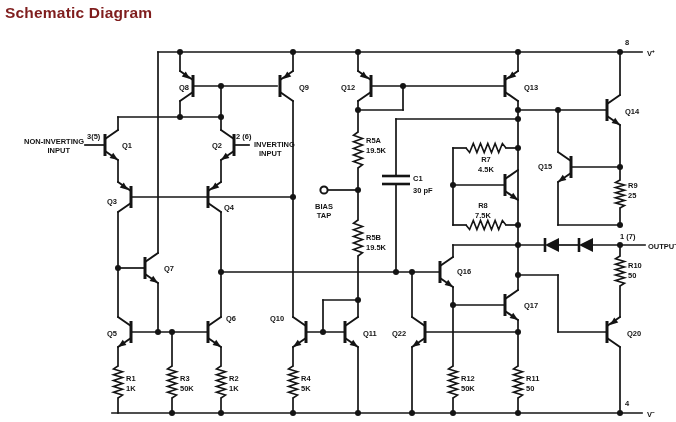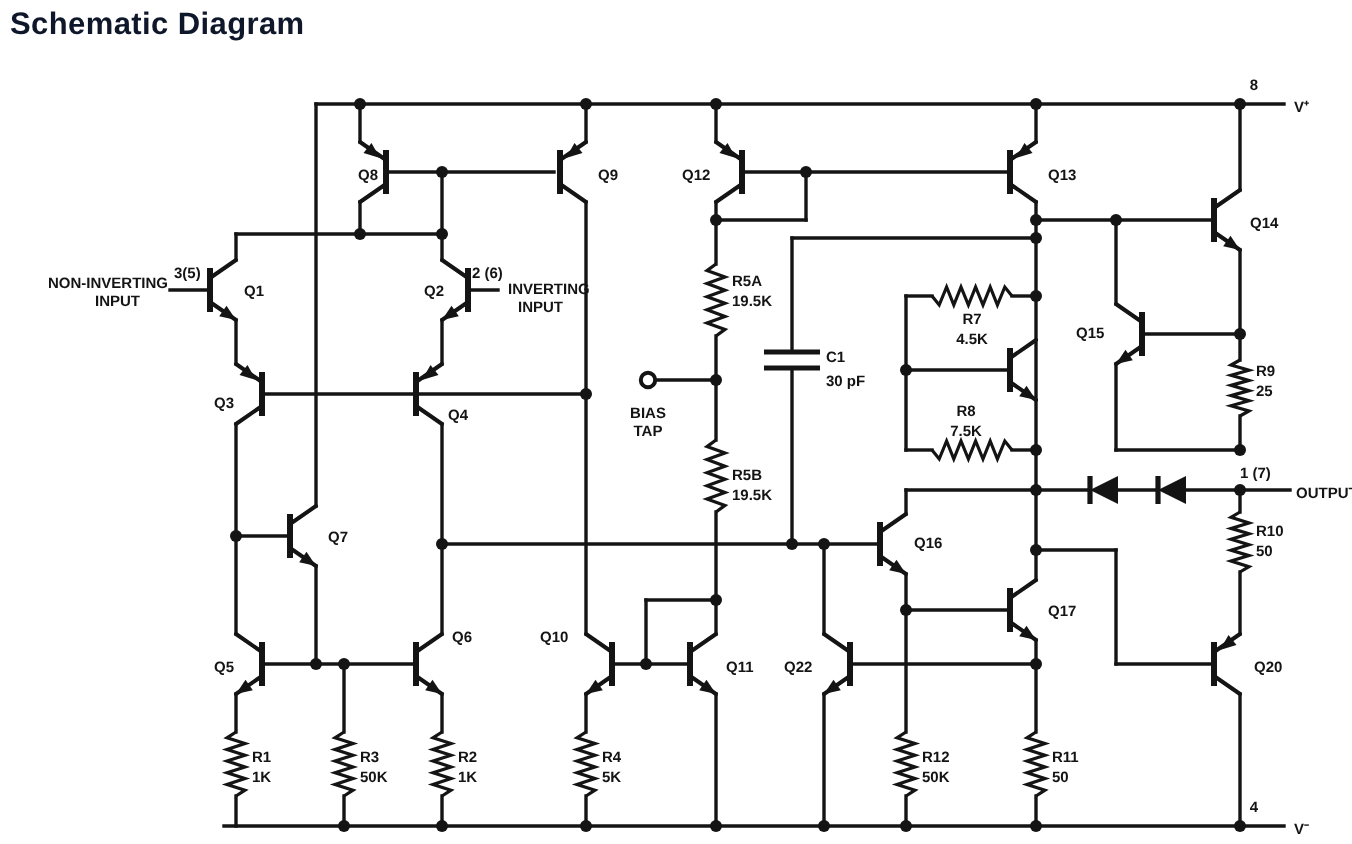--- a/index.html
+++ b/index.html
@@ -1,19 +1,19 @@
 <!DOCTYPE html>
 <html><head>
 <meta charset="utf-8">
 <style>
   html,body{margin:0;padding:0;background:#ffffff;width:676px;height:422px;overflow:hidden;}
   #page-title{
     position:absolute;left:5px;top:4px;
     font-family:"Liberation Sans",sans-serif;
-    font-weight:bold;font-size:15.5px;color:#0f172a;letter-spacing:.2px;
+    font-weight:bold;font-size:15.5px;color:#7f1d1d;letter-spacing:.2px;
   }
   #schematic{position:absolute;left:0;top:0;}
   .wire{stroke:#141414;stroke-width:1.7;fill:none;stroke-linecap:square;}
   .zig{stroke:#141414;stroke-width:1.6;fill:none;stroke-linejoin:miter;}
   .bar{stroke:#141414;stroke-width:3;fill:none;stroke-linecap:butt;}
   .diag{stroke:#141414;stroke-width:2;fill:none;stroke-linecap:round;}
   .plate{stroke:#141414;stroke-width:2.6;fill:none;}
   .dot{fill:#141414;}
   .fill{fill:#141414;stroke:none;}
   .term{fill:#ffffff;stroke:#141414;stroke-width:2;}

